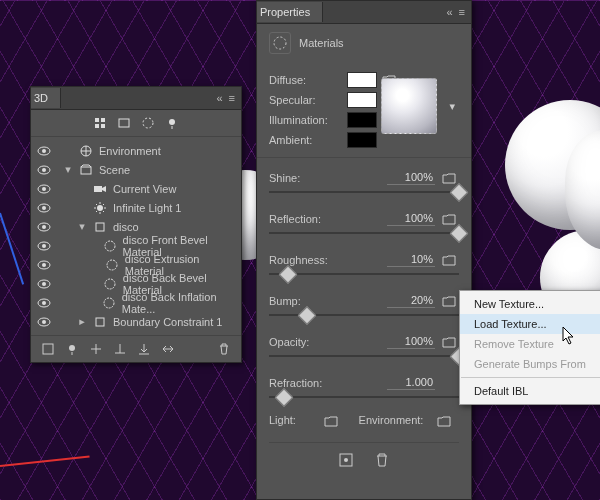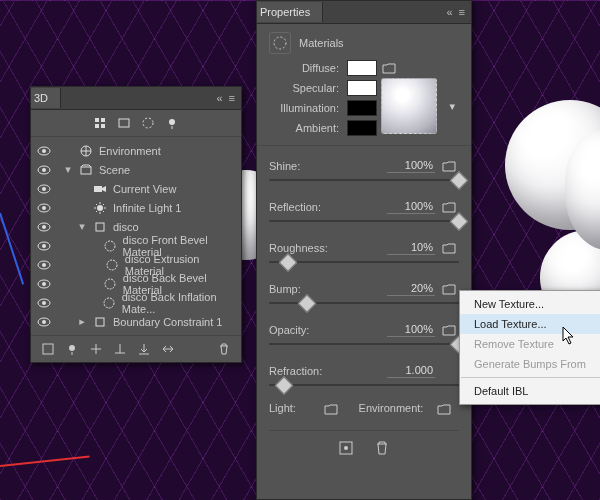--- a/index.html
+++ b/index.html
@@ -21,24 +21,24 @@
 .tree{padding:4px 0}
 .row{display:flex;align-items:center;height:19px;padding:0 6px;gap:6px}
 .row.sel{background:#6b6b6b;color:#fff}
 .eye{width:14px;text-align:center;color:#d4d4d4}
 .indent{display:inline-block}
 .tw{width:10px;text-align:center;color:#bbb}
 .ic{width:14px;height:14px;display:inline-flex;align-items:center;justify-content:center;color:#dedede}
 .bottombar{display:flex;gap:10px;padding:6px 10px;border-top:1px solid #444;justify-content:flex-start}
 
 .propsbody{padding:8px 12px 10px 12px}
-.headrow{display:flex;align-items:center;gap:8px;margin-bottom:6px}
+.headrow{display:flex;align-items:center;gap:8px;margin-bottom:18px}
 .headrow .ic{width:20px;height:20px;border:1px solid #666;border-radius:3px}
 .swatchgrid{display:grid;grid-template-columns:72px 28px 20px;row-gap:4px;column-gap:6px;align-items:center}
-.swatchgrid .lbl{text-align:right;color:#c9c9c9;padding-right:2px}
+.swatchgrid .lbl{color:#c9c9c9;padding-right:2px}
 .swatch{width:28px;height:14px;border:1px solid #2c2c2c;background:#1b1b1b}
 .swatch.dk{background:#000}
 .swatch.wh{background:#fff}
 .folder{width:16px;height:14px;display:flex;align-items:center;justify-content:center;color:#c6c6c6}
 .preview{position:absolute;right:34px;top:54px;width:54px;height:54px;border:1px dashed #a8a8a8;border-radius:3px;background:radial-gradient(circle at 38% 30%,#fff 0 12%,#e8e8ee 35%,#b8b8c2 75%,#8d8d99 100%)}
 .chev{position:absolute;right:16px;top:76px;color:#ccc}
 .sep{height:1px;background:#474747;margin:9px -12px}
 .sliderrow{display:grid;grid-template-columns:72px 1fr 48px 18px;align-items:center;column-gap:6px;margin-top:12px}
 .sliderrow .lbl{color:#c9c9c9}
 .sliderrow .val{text-align:right;color:#dcdcdc;border-bottom:1px solid #777;padding:1px 2px}

